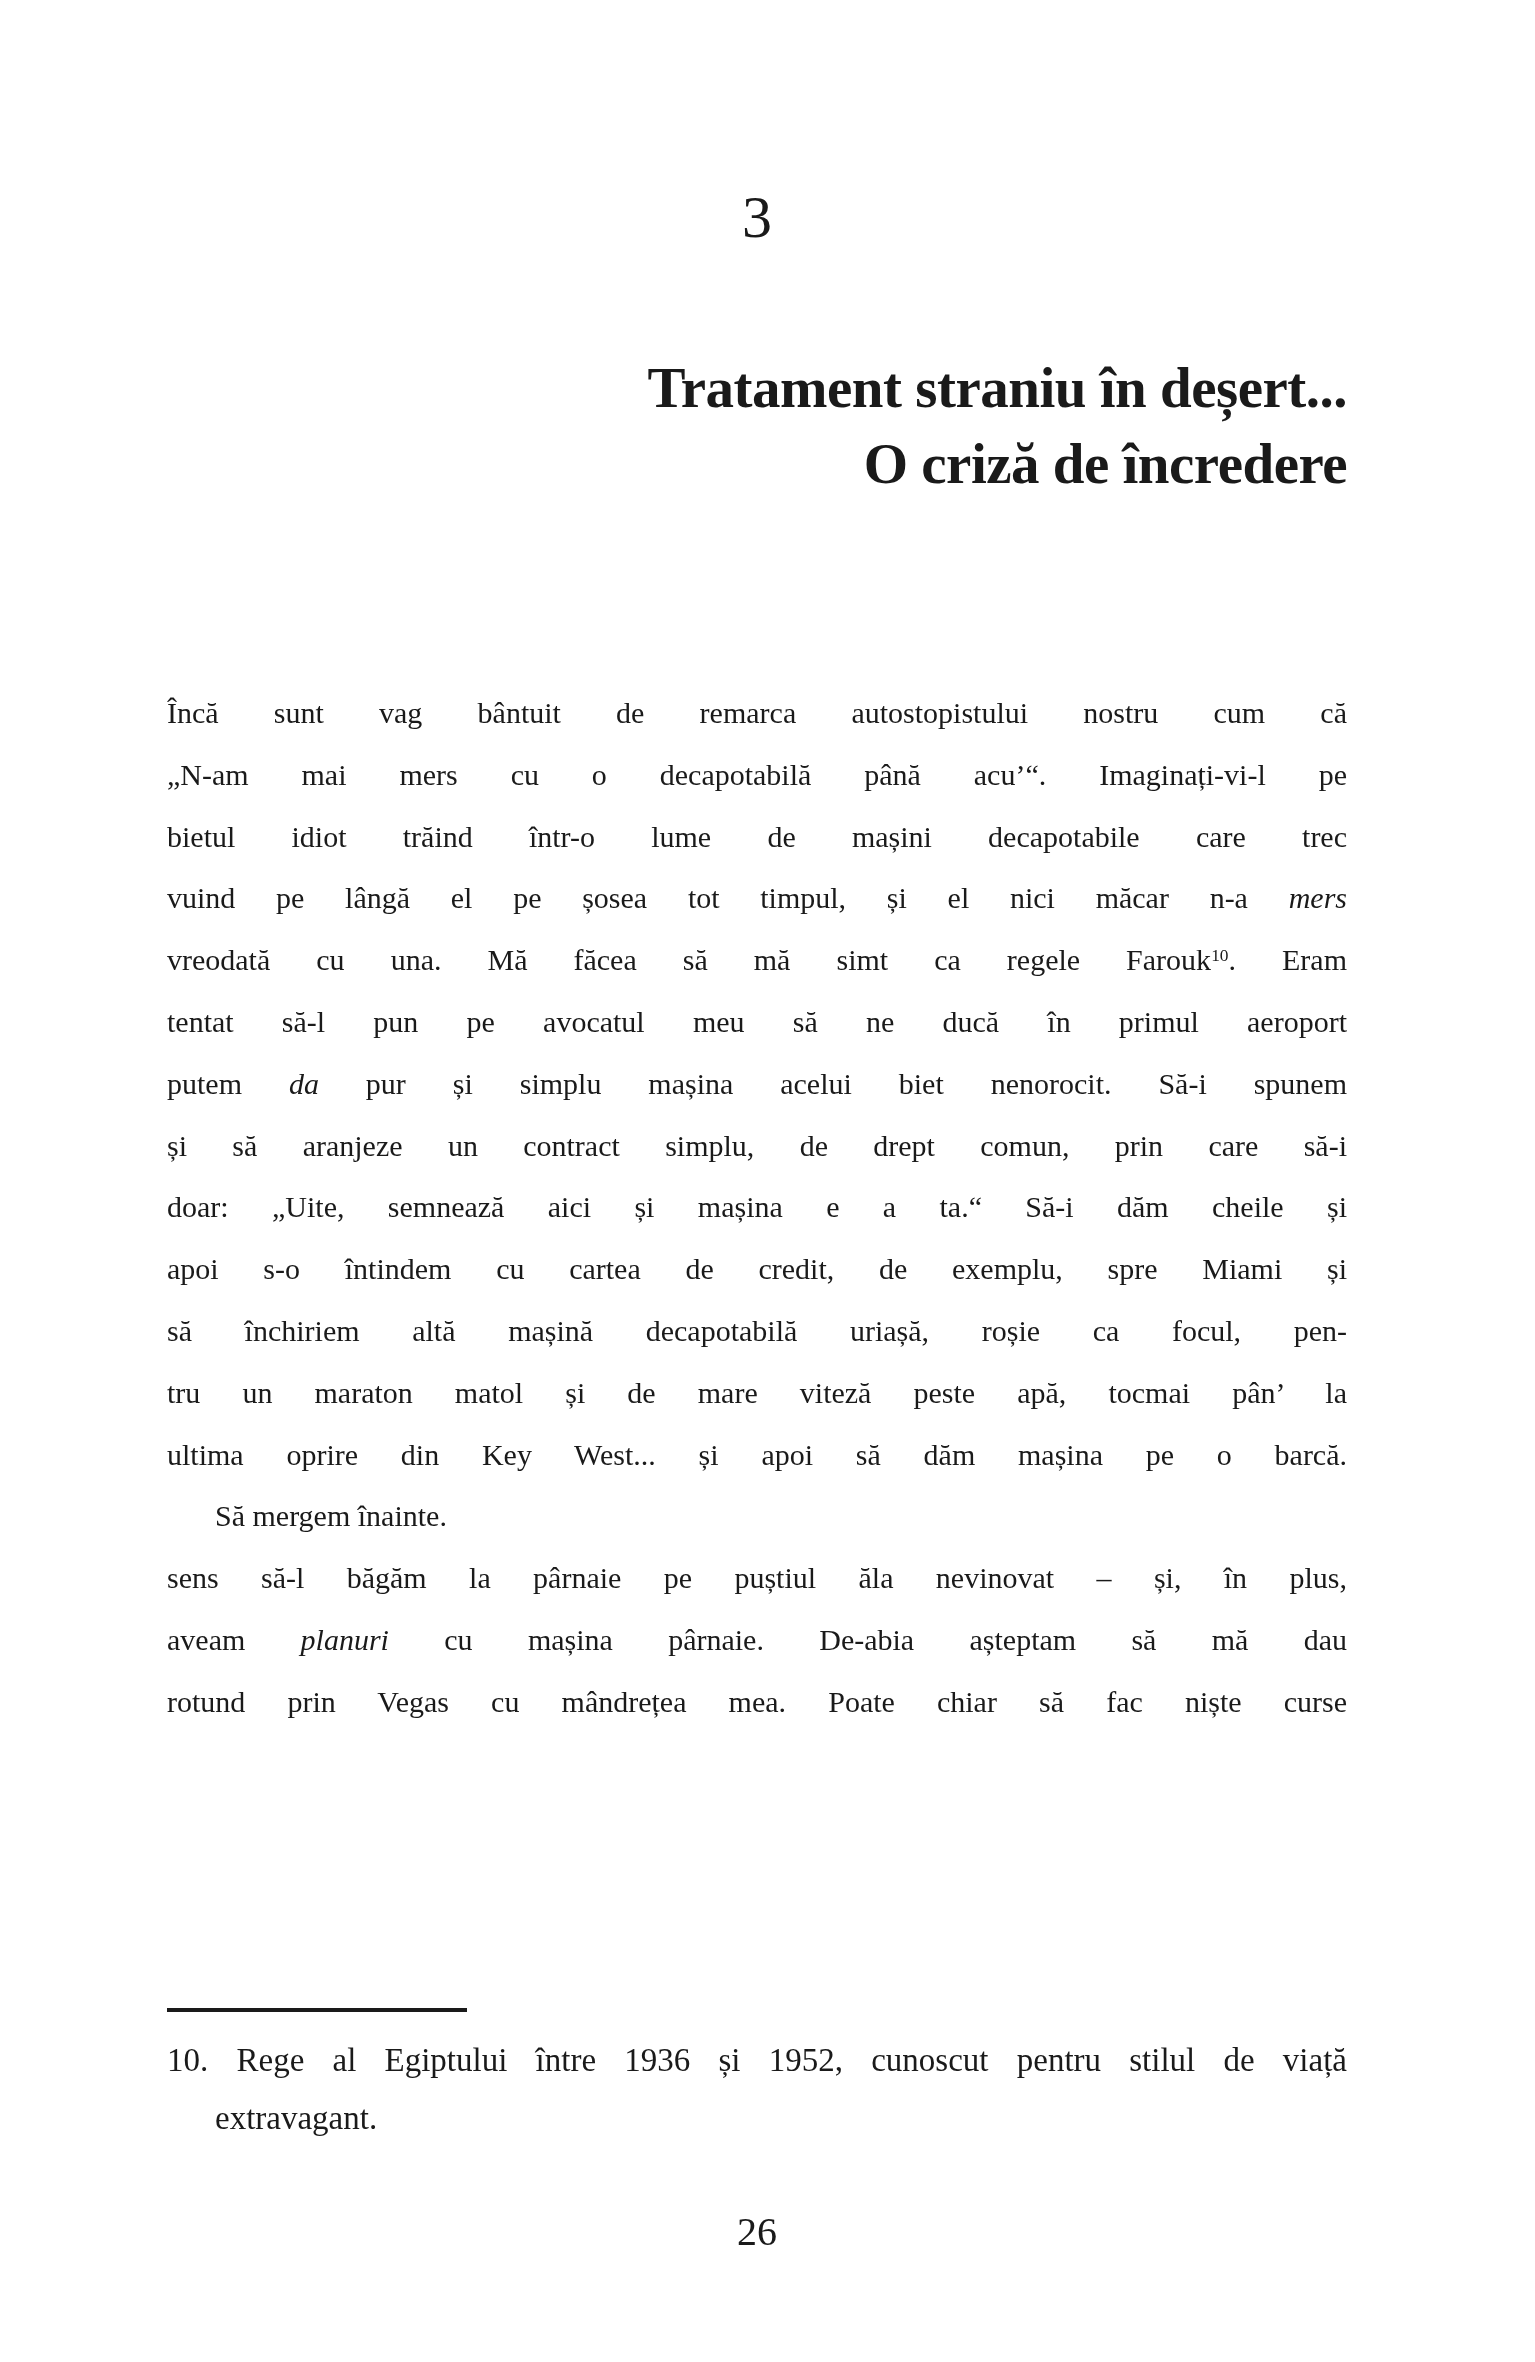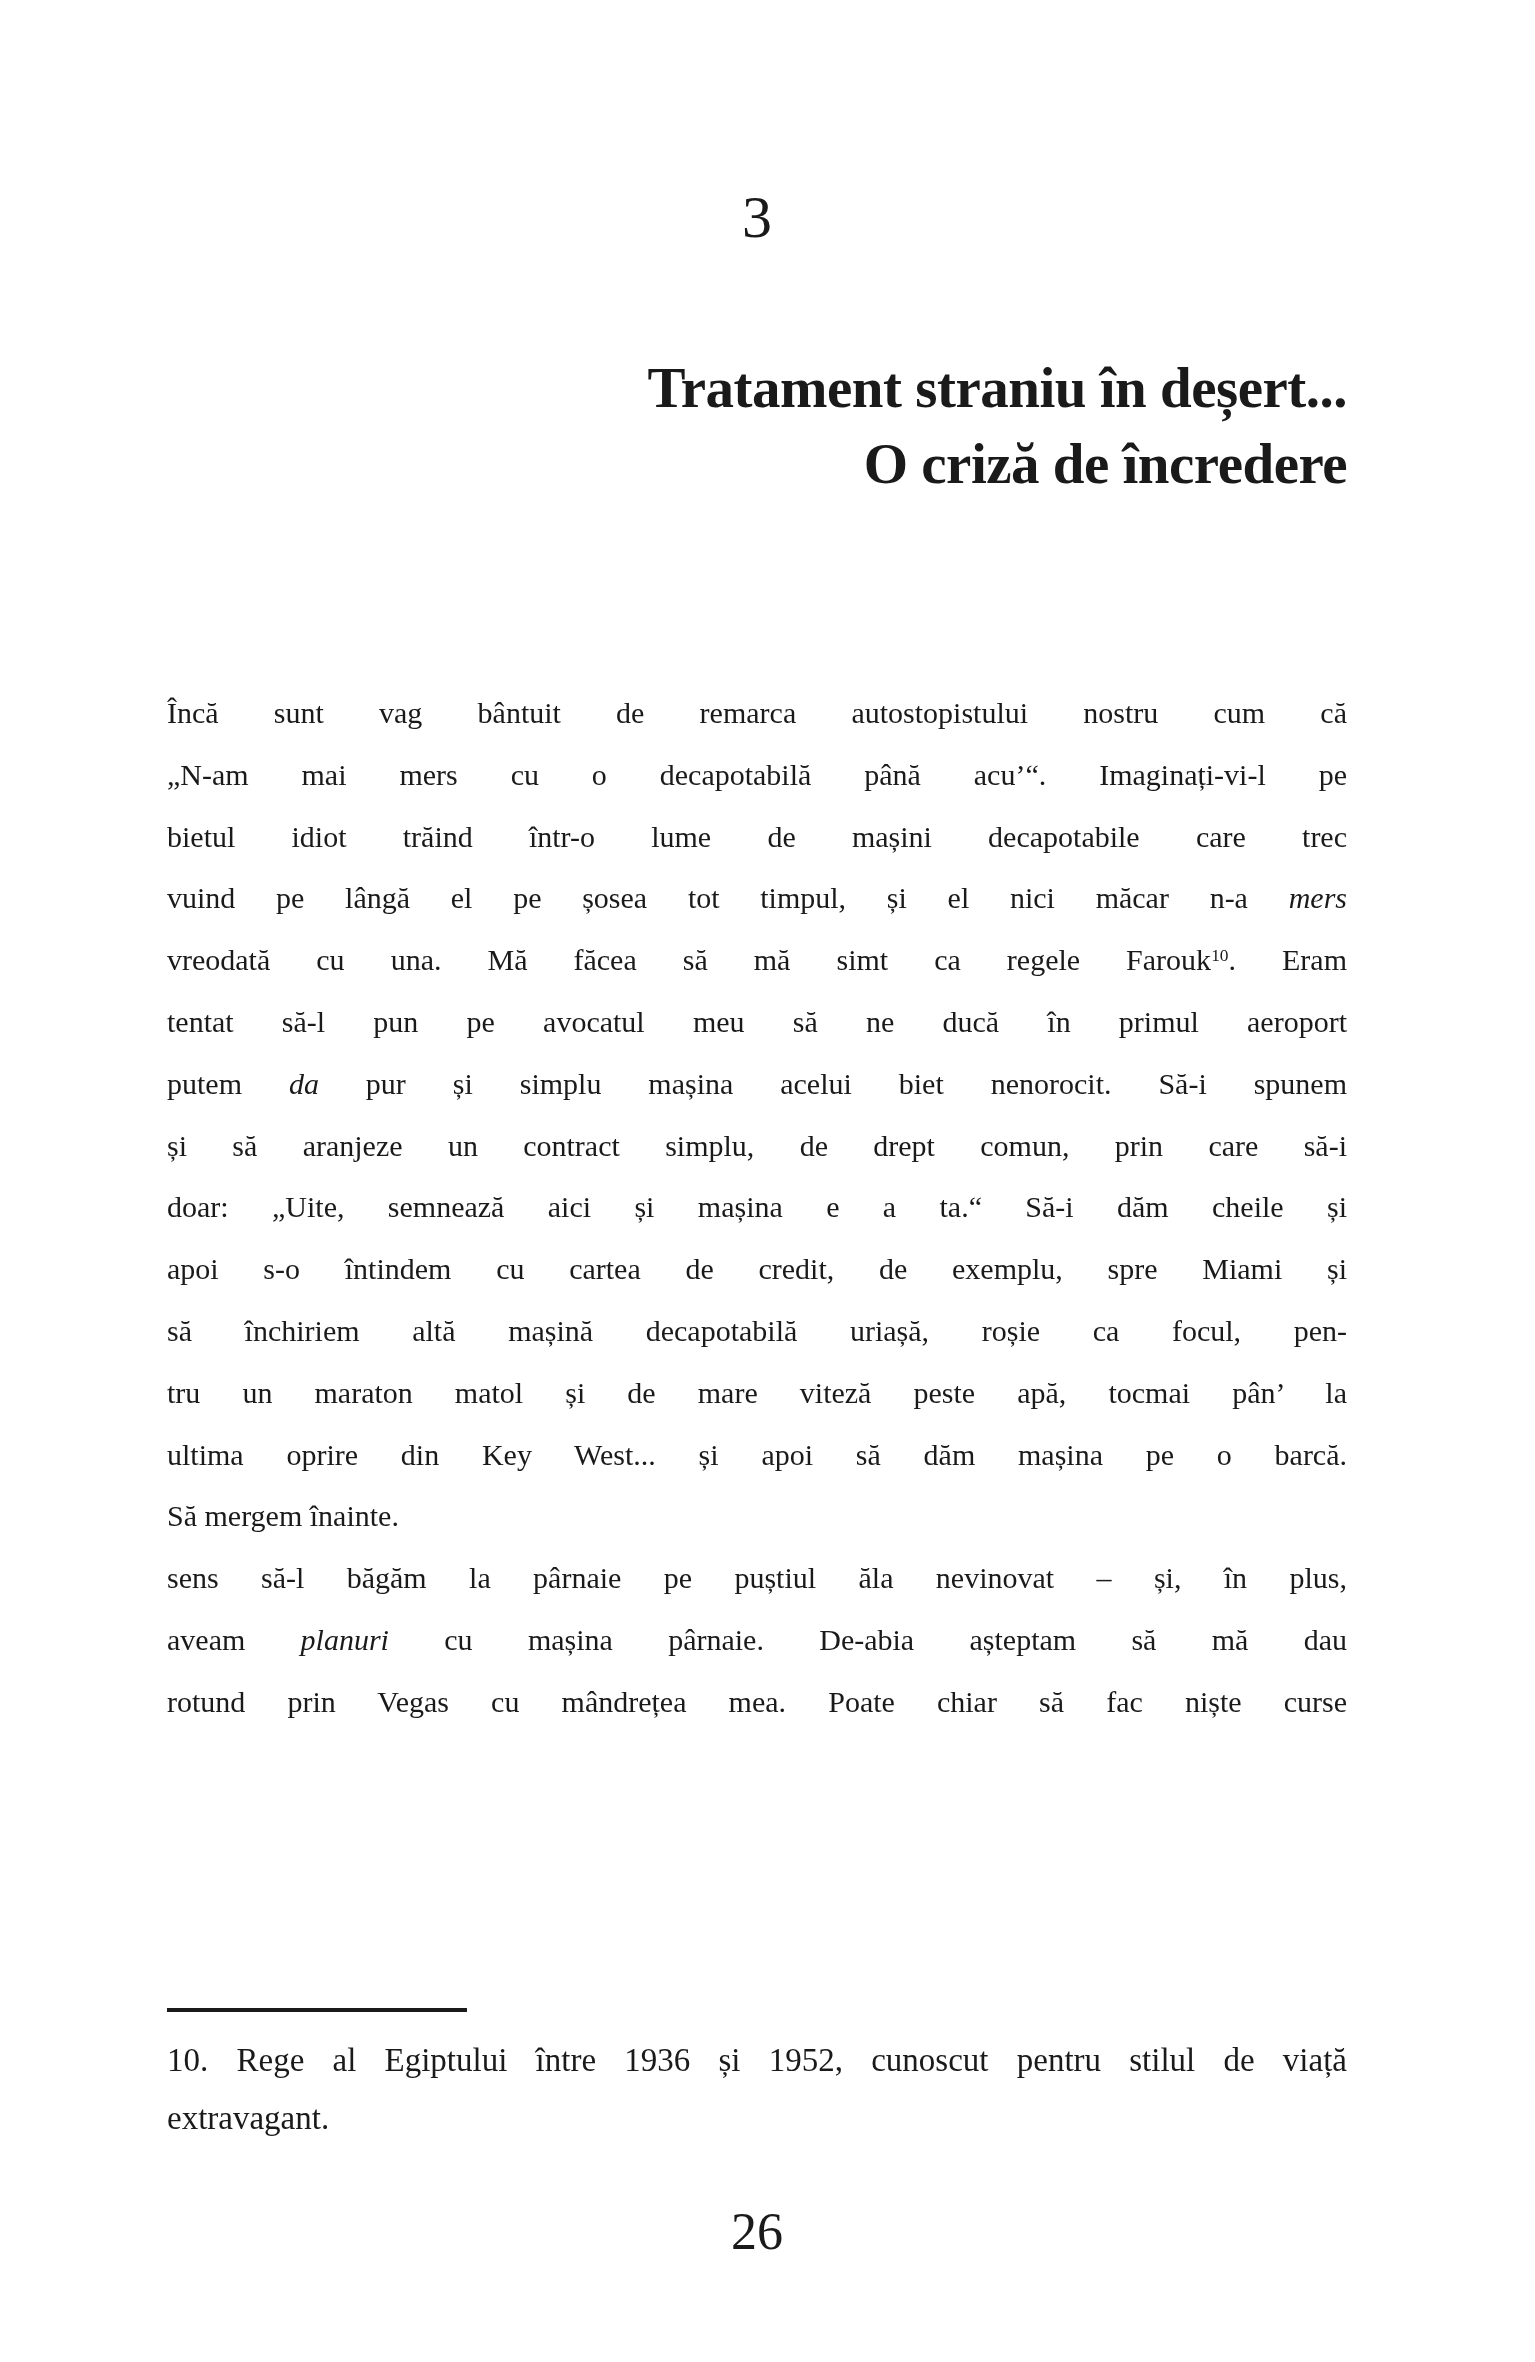--- a/index.html
+++ b/index.html
@@ -27,21 +27,21 @@
   .body-text {
     position:absolute; top:682px; left:167px; width:1180px;
     font-size:30px; line-height:61.8px;
   }
   .text-line {
     text-align:justify;
     text-align-last:justify;
     height:61.8px;
     overflow:hidden;
   }
-  .text-line.last { text-align-last:left; }
+  .text-line.last { text-align-last:left;margin-left:48px; }
   .text-line.indent { text-indent:76px; }
   .italic { font-style:italic; }
   sup.fn-ref {
     font-size:0.58em;
     vertical-align:baseline;
     position:relative; top:-0.55em;
     line-height:0;
   }
   .footnote-rule {
     position:absolute; top:2008px; left:167px;
@@ -49,21 +49,21 @@
     background:#1a1a1a;
   }
   .footnote {
     position:absolute; top:2032px; left:167px; width:1180px;
     font-size:33px; line-height:57.5px;
   }
   .footnote .text-line { height:57.5px; }
   .page-number {
     position:absolute; top:2208px; left:167px; width:1180px;
     text-align:center;
-    font-size:52px; line-height:48px;
+    font-size:40px; line-height:48px;
   }
 </style>
 </head>
 <body>
 
 <div class="page">
 
   <div class="chapter-number">3</div>
 
   <div class="chapter-title">

